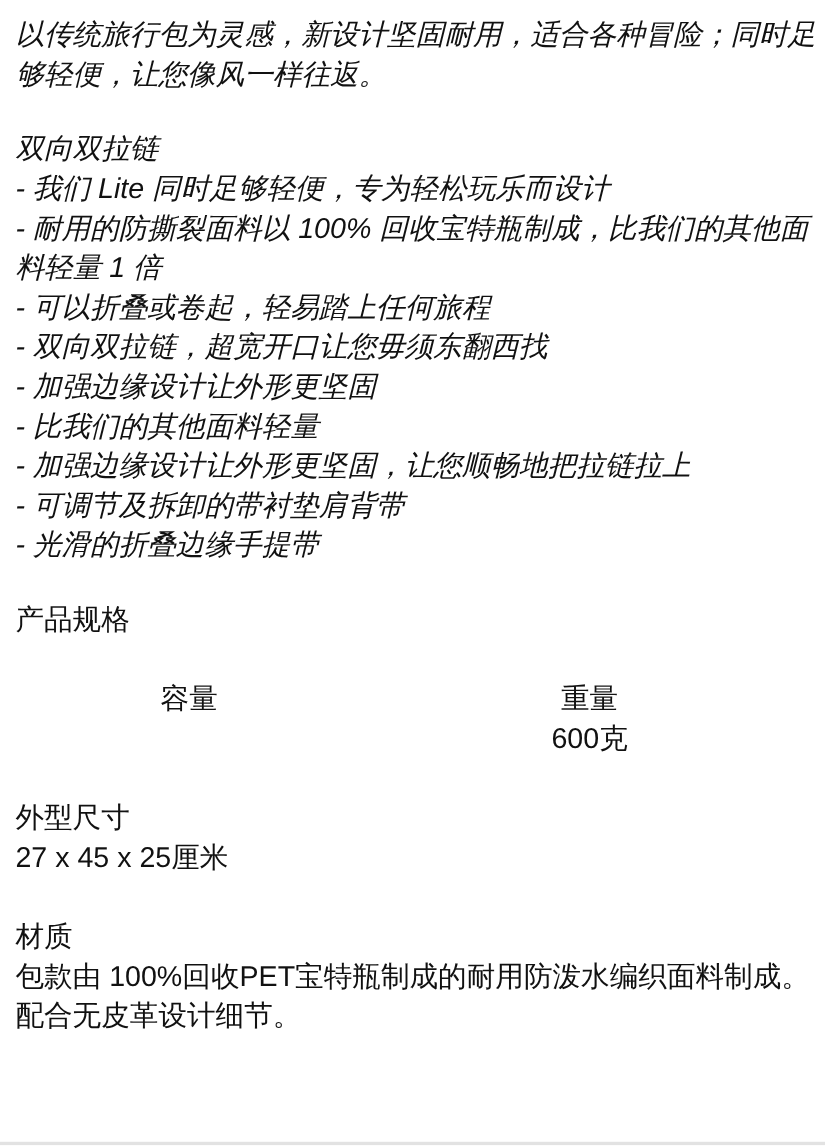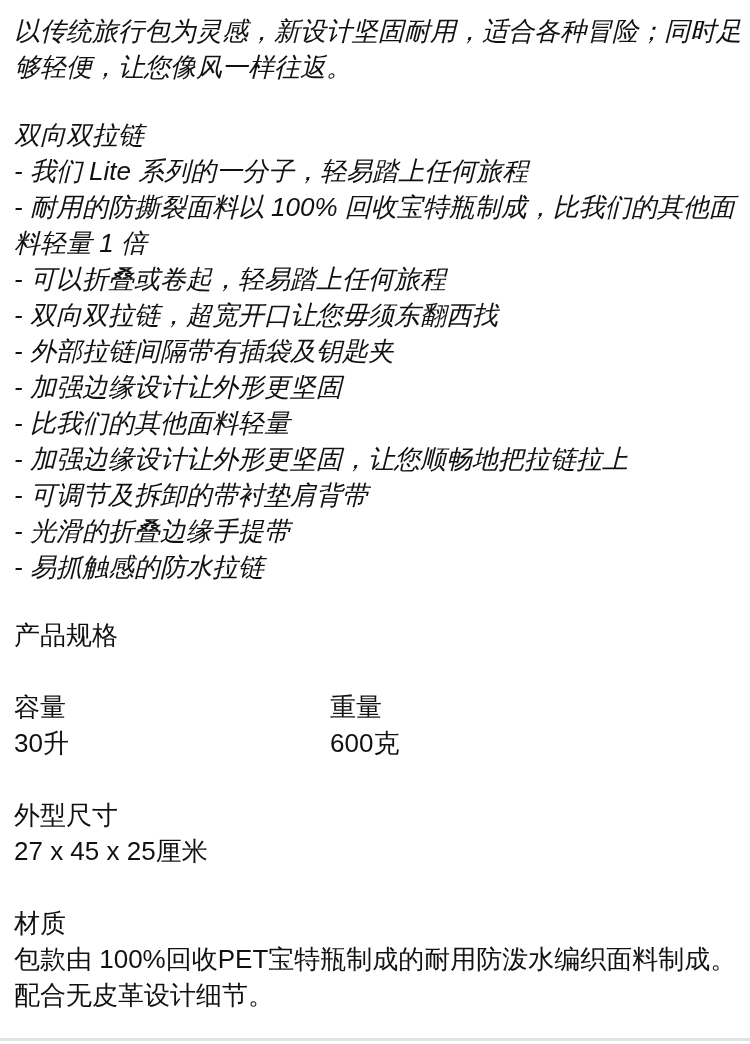--- a/index.html
+++ b/index.html
@@ -29,20 +29,21 @@
   .block-lg {
     margin: 16px 0 36px 0;
   }
   .line {
     white-space: normal;
     word-break: break-word;
   }
   .specs-row {
     display: flex;
     flex-direction: row;
+    text-align: center;
   }
   .specs-col-left {
     width: 316px;
     flex: 0 0 316px;
   }
   .specs-col-right {
     flex: 1 1 auto;
   }
   .bottom-divider {
     position: absolute;
@@ -56,40 +57,37 @@
 </head>
 <body>
 
 <div class="content">
 
   <div class="block line">以传统旅行包为灵感，新设计坚固耐用，适合各种冒险；同时足够轻便，让您像风一样往返。</div>
 
   <div class="block">
     <div class="line">双向双拉链</div>
     <div>
-      <div class="line">- 我们 Lite 系列的一分子，轻易踏上任何旅程</div>
+      <div class="line">- 我们 Lite 同时足够轻便，专为轻松玩乐而设计</div>
       <div class="line">- 耐用的防撕裂面料以 100% 回收宝特瓶制成，比我们的其他面料轻量 1 倍</div>
       <div class="line">- 可以折叠或卷起，轻易踏上任何旅程</div>
       <div class="line">- 双向双拉链，超宽开口让您毋须东翻西找</div>
-      <div class="line">- 外部拉链间隔带有插袋及钥匙夹</div>
       <div class="line">- 加强边缘设计让外形更坚固</div>
       <div class="line">- 比我们的其他面料轻量</div>
       <div class="line">- 加强边缘设计让外形更坚固，让您顺畅地把拉链拉上</div>
       <div class="line">- 可调节及拆卸的带衬垫肩背带</div>
       <div class="line">- 光滑的折叠边缘手提带</div>
-      <div class="line">- 易抓触感的防水拉链</div>
     </div>
   </div>
 
   <div class="block-lg line">产品规格</div>
 
   <div class="block-lg specs-row">
     <div class="specs-col-left">
       <div class="line">容量</div>
-      <div class="line">30升</div>
     </div>
     <div class="specs-col-right">
       <div class="line">重量</div>
       <div class="line">600克</div>
     </div>
   </div>
 
   <div class="block-lg">
     <div class="line">外型尺寸</div>
     <div class="line">27 x 45 x 25厘米</div>

